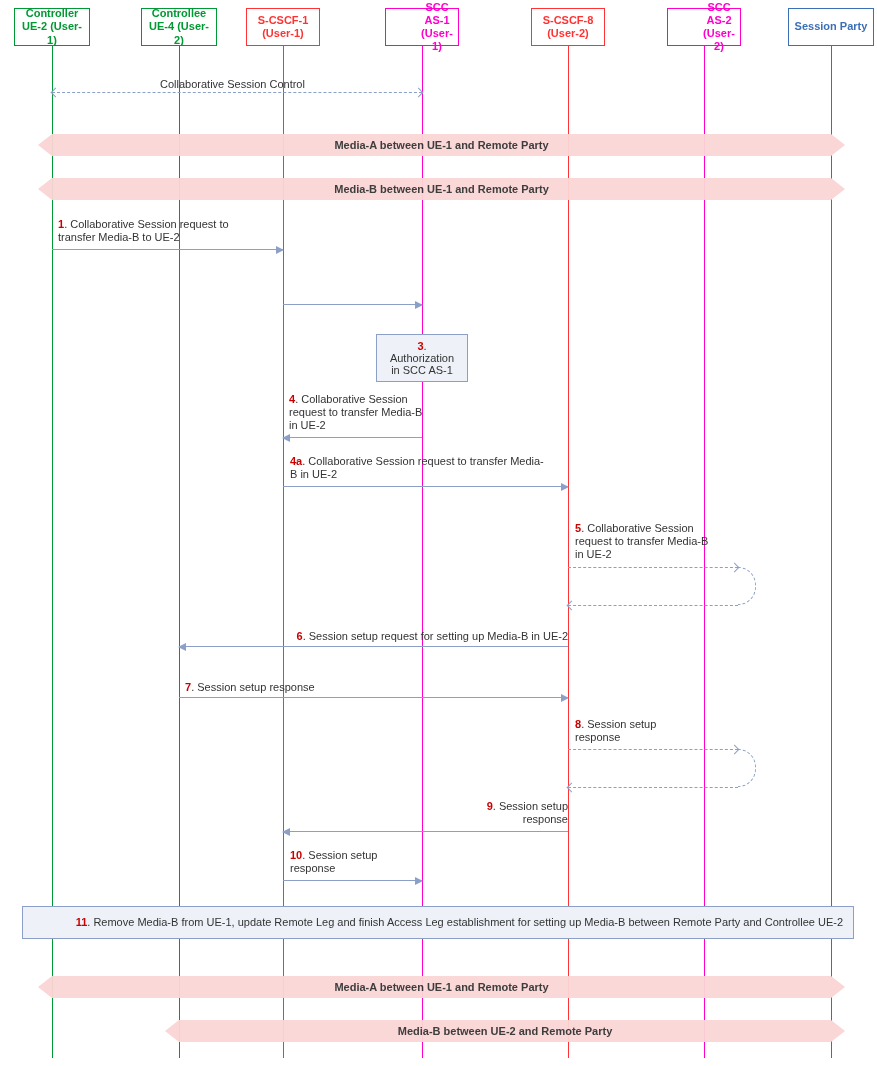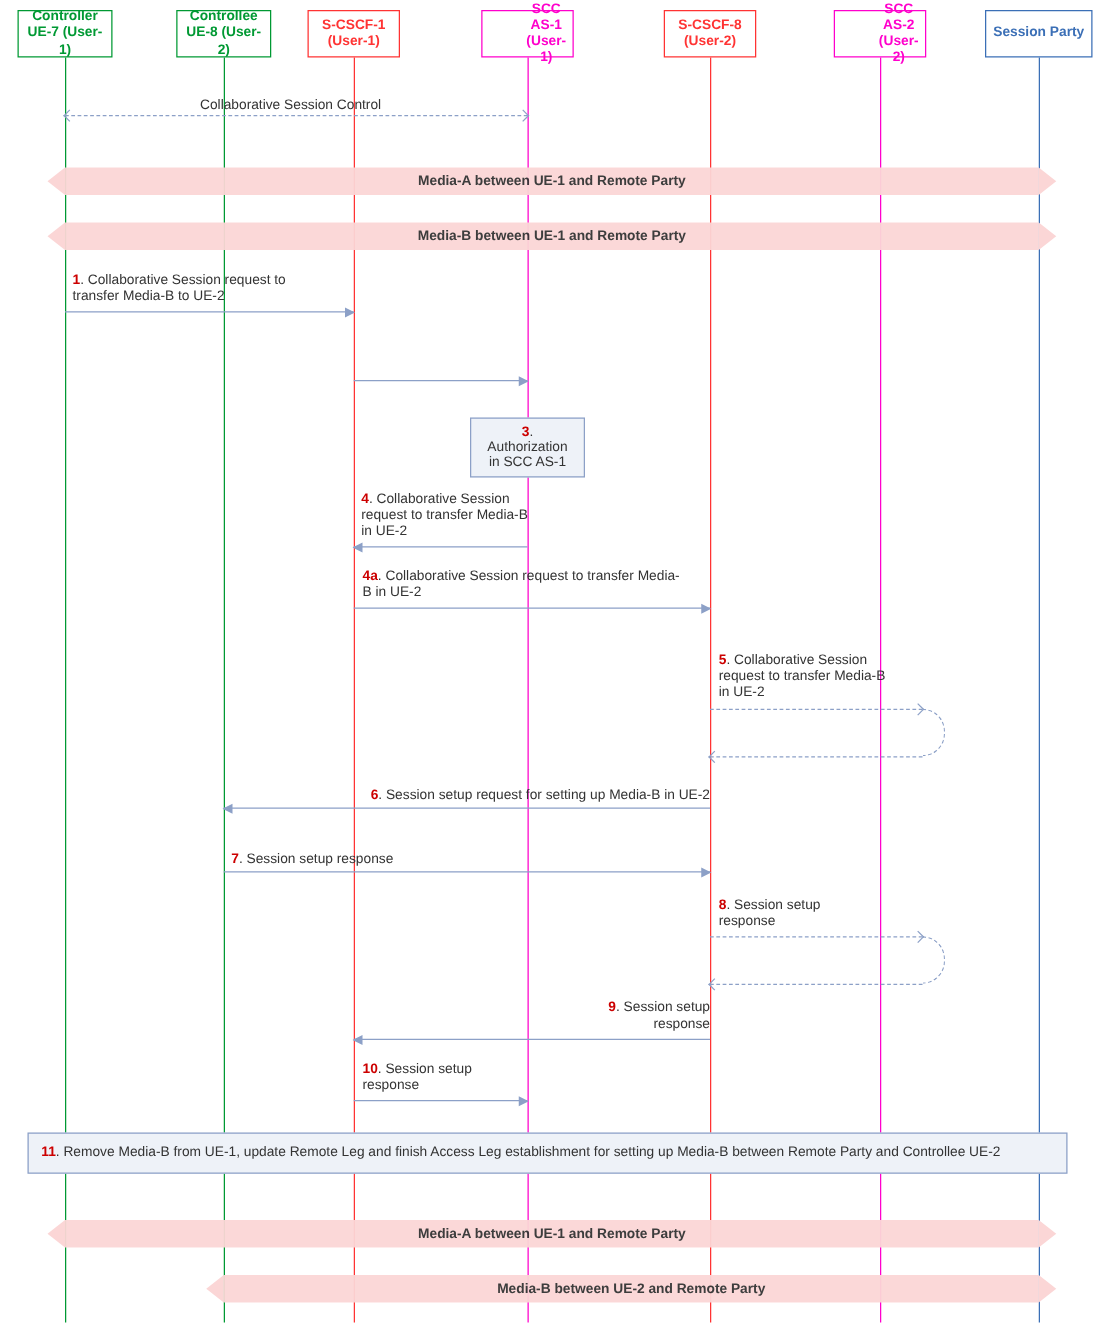--- a/index.html
+++ b/index.html
@@ -27,30 +27,30 @@
   .harrow .head-l,.harrow .head-r { position:absolute; top:-4px; width:0; height:0; border-top:4px solid transparent; border-bottom:4px solid transparent; }
   .harrow .head-l { left:-1px; border-right:8px solid #8ca0c7; }
   .harrow .head-r { right:-1px; border-left:8px solid #8ca0c7; }
   .harrow .open-l,.harrow .open-r { position:absolute; top:-4px; width:7px; height:7px; border-top:1px solid #8ca0c7; }
   .harrow .open-l { left:0; border-left:1px solid #8ca0c7; transform:rotate(-45deg); }
   .harrow .open-r { right:0; border-right:1px solid #8ca0c7; transform:rotate(45deg); }
   .msg { position:absolute; font-size:11px; color:#333; line-height:1.2; }
   .msg .num { color:#cc0000; font-weight:bold; }
   .note-box { position:absolute; border:1px solid #8ca0c7; background:#eef2f8; font-size:11px; text-align:center; padding:5px 8px; }
   .note-box .num { color:#cc0000; font-weight:bold; }
-  .wide-note { position:absolute; border:1px solid #8ca0c7; background:#eef2f8; font-size:11px; text-align:left; padding:8px 10px; line-height:1.35; }
+  .wide-note { position:absolute; border:1px solid #8ca0c7; background:#eef2f8; font-size:11px; text-align:right; padding:8px 10px; line-height:1.35; }
   .wide-note .num { color:#cc0000; font-weight:bold; }
 </style>
 </head>
 <body>
 
 <div class="diagram">
 
-  <div class="actor-box green" style="left:14px;width:76px">Controller UE-7 (User-1)</div>
-  <div class="actor-box green" style="left:141px;width:76px">Controllee UE-8 (User-2)</div>
+  <div class="actor-box green" style="left:14px;width:76px">Controller UE-2 (User-1)</div>
+  <div class="actor-box green" style="left:141px;width:76px">Controllee UE-4 (User-2)</div>
   <div class="actor-box red" style="left:246px;width:74px">S-CSCF-1 (User-1)</div>
   <div class="actor-box magenta" style="left:385px;width:74px">SCC AS-1 (User-1)</div>
   <div class="actor-box red" style="left:531px;width:74px">S-CSCF-8 (User-2)</div>
   <div class="actor-box magenta" style="left:667px;width:74px">SCC AS-2 (User-2)</div>
   <div class="actor-box blue" style="left:788px;width:86px">Session Party</div>
 
   <div class="lifeline green" style="left:52px"></div>
   <div class="lifeline green" style="left:179px"></div>
   <div class="lifeline red" style="left:283px"></div>
   <div class="lifeline magenta" style="left:422px"></div>

